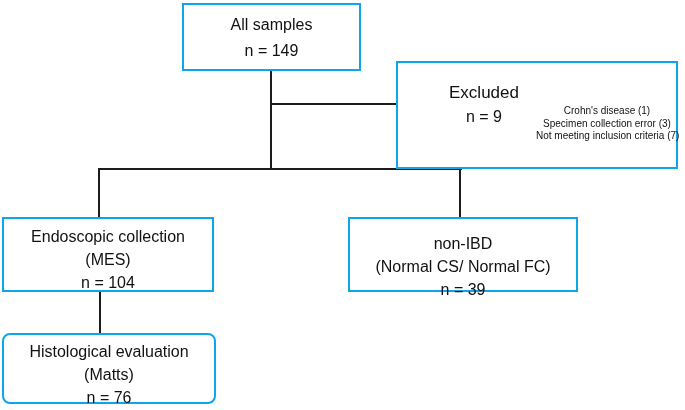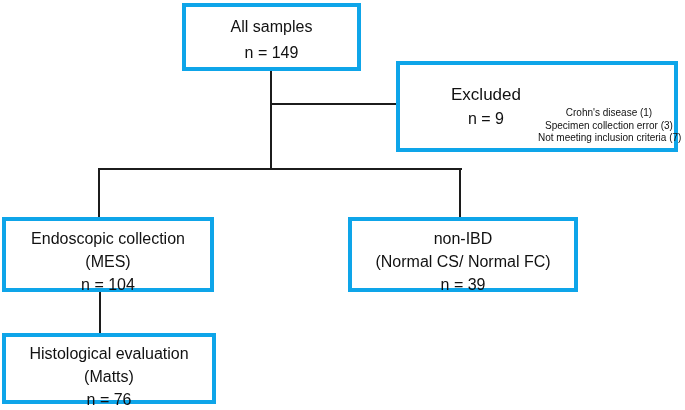--- a/index.html
+++ b/index.html
@@ -16,37 +16,37 @@
   .canvas {
     position: relative;
     width: 685px;
     height: 410px;
     background: #ffffff;
     overflow: hidden;
   }
   .box {
     position: absolute;
     background: #ffffff;
-    border: 4px solid #0ea5e9;
+    border: 2px solid #0ea5e9;
     box-sizing: border-box;
     text-align: center;
   }
   .box .line {
     display: block;
     font-size: 16px;
     line-height: 23px;
     white-space: nowrap;
   }
   .box-all-samples {
     left: 182px; top: 3px; width: 179px; height: 68px;
     padding-top: 7px;
   }
   .box-all-samples .line { line-height: 26px; }
   .box-excluded {
-    left: 396px; top: 61px; width: 282px; height: 91px;
+    left: 396px; top: 61px; width: 282px; height: 108px;
   }
   .excluded-title {
     position: absolute;
     left: 0; top: 19px; width: 172px;
     font-size: 17px;
     line-height: 22px;
     text-align: center;
   }
   .excluded-n {
     position: absolute;
@@ -65,25 +65,26 @@
     font-size: 10px;
     line-height: 12.5px;
     white-space: nowrap;
   }
   .box-endoscopic {
     left: 2px; top: 217px; width: 212px; height: 75px;
     padding-top: 6px;
   }
   .box-non-ibd {
     left: 348px; top: 217px; width: 230px; height: 75px;
-    padding-top: 6px;
+    padding-top: 13px;
   }
   .box-histological {
     left: 2px; top: 333px; width: 214px; height: 71px;
     padding-top: 5px;
+    border-radius: 8px;
   }
   .connector {
     position: absolute;
     background: #1c1c1c;
   }
   .conn-v1 { left: 270px; top: 71px;  width: 2px;  height: 99px; }
   .conn-h1 { left: 270px; top: 103px; width: 126px; height: 2px; }
   .conn-h2 { left: 98px;  top: 168px; width: 364px; height: 2px; }
   .conn-v2 { left: 98px;  top: 168px; width: 2px;  height: 49px; }
   .conn-v3 { left: 459px; top: 168px; width: 2px;  height: 49px; }

